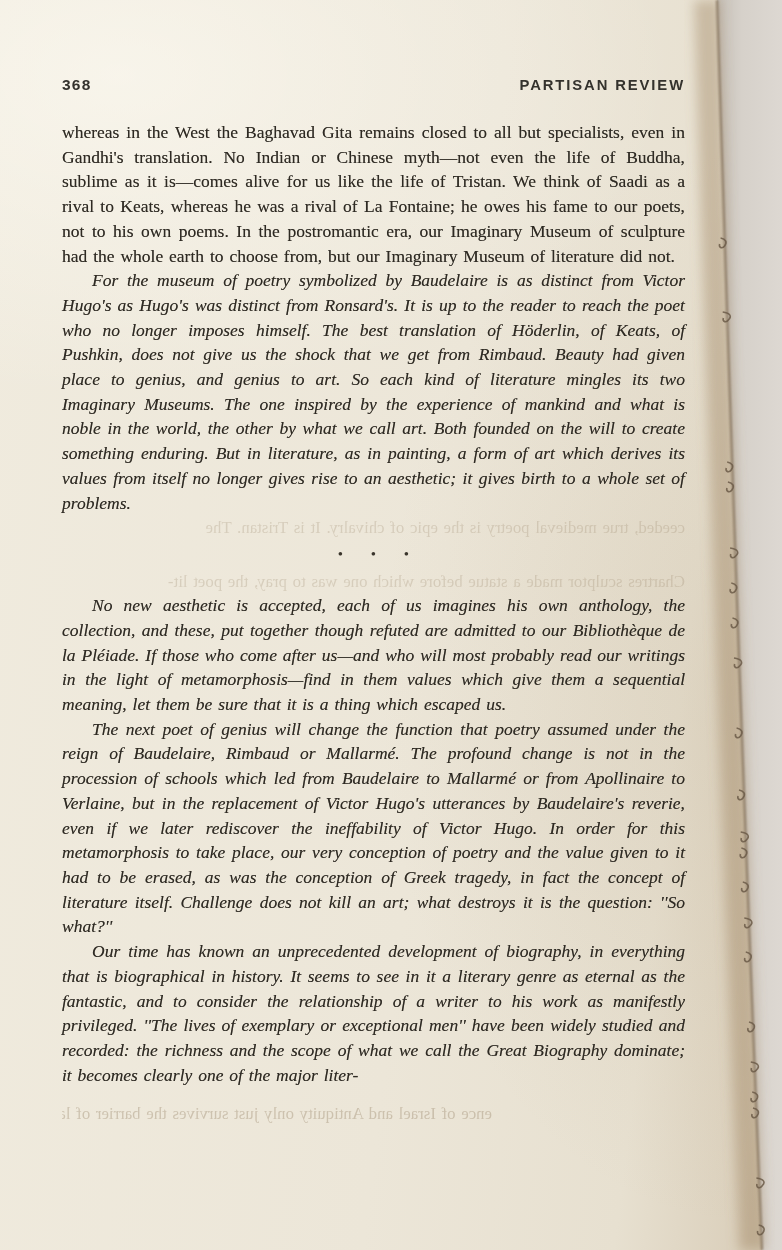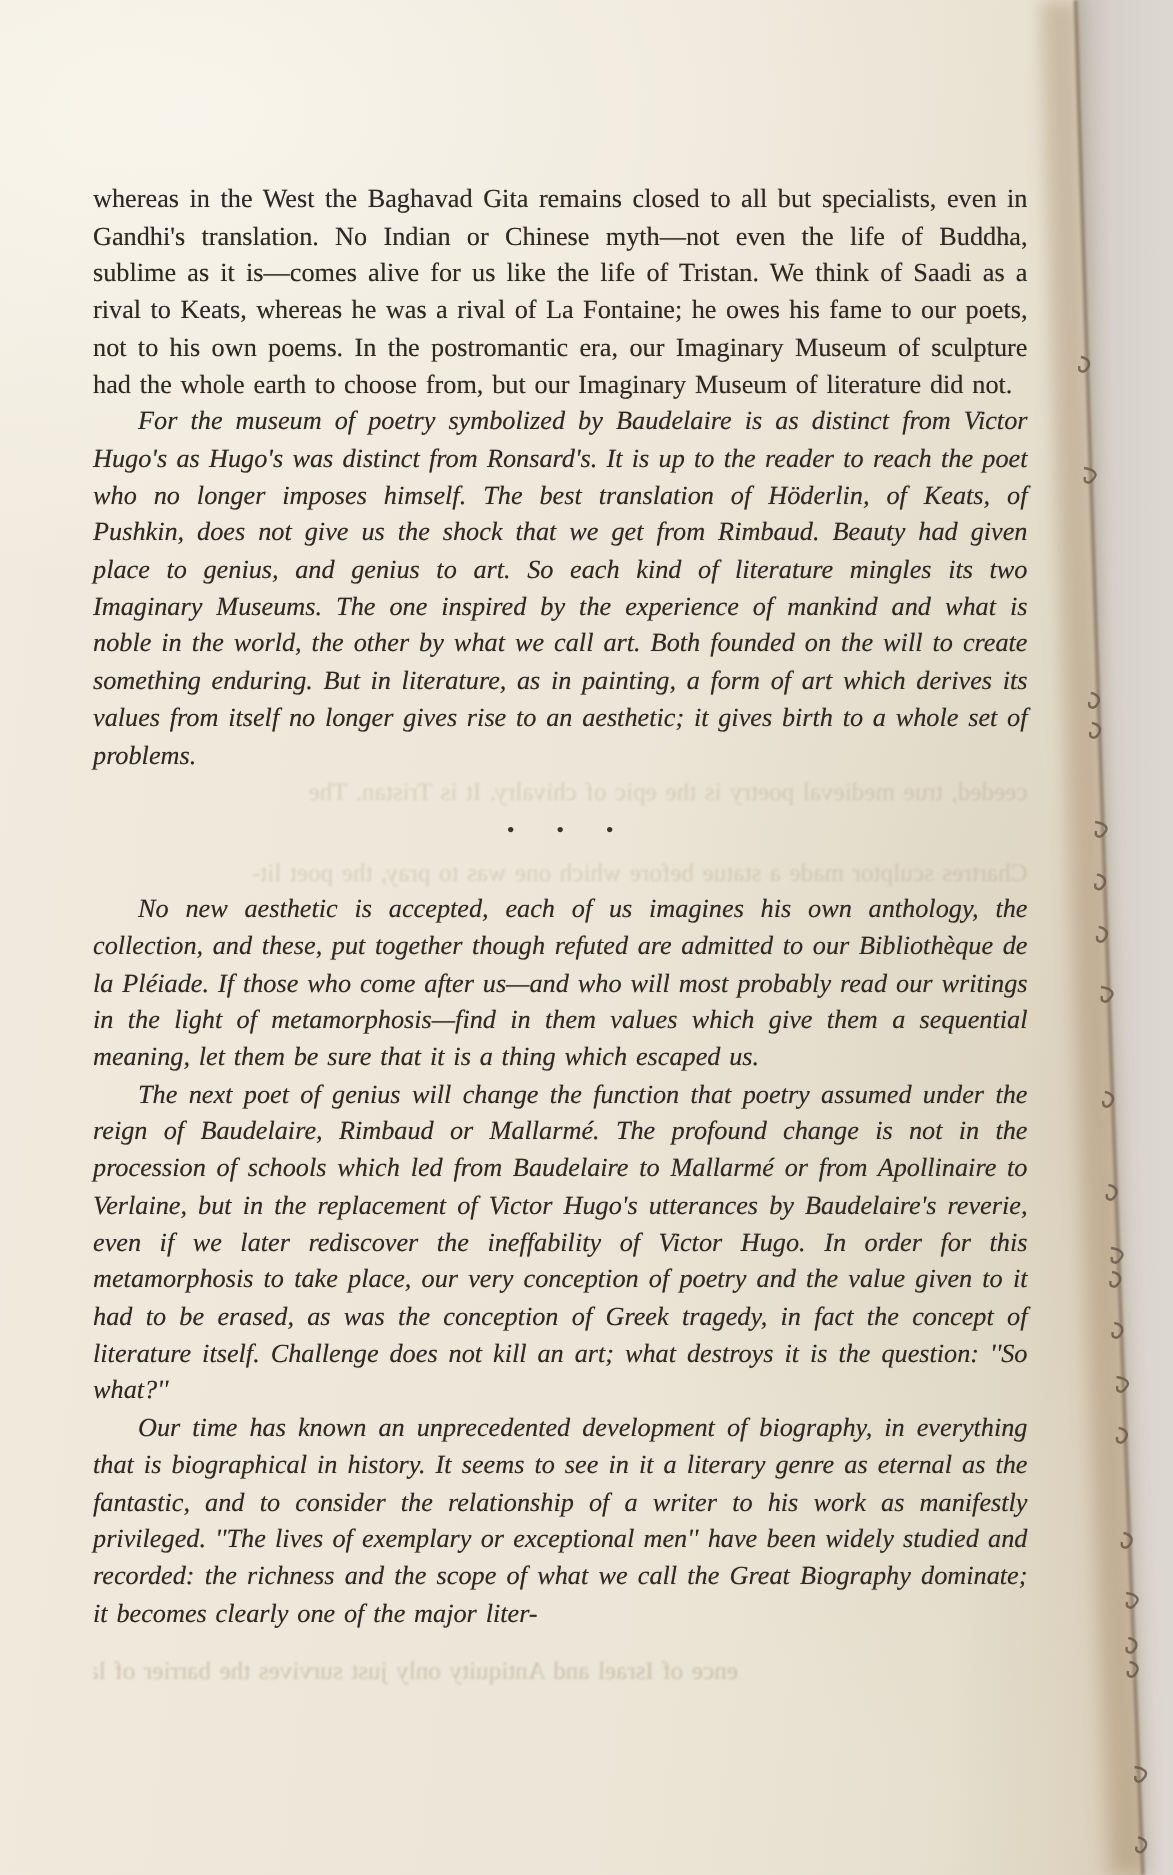--- a/index.html
+++ b/index.html
@@ -45,20 +45,24 @@
   .ghost-below { position:absolute; bottom:0px; left:0; width:100%; opacity:0.22; }
   .ghost-bottom { margin-top:16px; width:430px; opacity:0.32; }
   .edge-svg { position:absolute; inset:0; pointer-events:none; }
 </style>
 </head>
 <body>
 
 <div class="canvas">
   <div class="page">
 
+    <div class="header">
+      <span class="page-num">368</span>
+      <span class="journal">PARTISAN REVIEW</span>
+    </div>
 
     <div class="body-col">
         <p class="para">whereas in the West the Baghavad Gita remains closed to all but specialists, even in Gandhi's translation. No Indian or Chinese myth—not even the life of Buddha, sublime as it is—comes alive for us like the life of Tristan. We think of Saadi as a rival to Keats, whereas he was a rival of La Fontaine; he owes his fame to our poets, not to his own poems. In the postromantic era, our Imaginary Museum of sculpture had the whole earth to choose from, but our Imaginary Museum of literature did not.</p>
         <p class="para indent">For the museum of poetry symbolized by Baudelaire is as distinct from Victor Hugo's as Hugo's was distinct from Ronsard's. It is up to the reader to reach the poet who no longer imposes himself. The best translation of Höderlin, of Keats, of Pushkin, does not give us the shock that we get from Rimbaud. Beauty had given place to genius, and genius to art. So each kind of literature mingles its two Imaginary Museums. The one inspired by the experience of mankind and what is noble in the world, the other by what we call art. Both founded on the will to create something enduring. But in literature, as in painting, a form of art which derives its values from itself no longer gives rise to an aesthetic; it gives birth to a whole set of problems.</p>
         <div class="sec-break">
           <div class="ghost ghost-above">ceeded, true medieval poetry is the epic of chivalry. It is Tristan. The</div>
           <span class="dots">• • •</span>
           <div class="ghost ghost-below">Chartres sculptor made a statue before which one was to pray, the poet lit-</div>
         </div>
         <p class="para indent">No new aesthetic is accepted, each of us imagines his own anthology, the collection, and these, put together though refuted are admitted to our Bibliothèque de la Pléiade. If those who come after us—and who will most probably read our writings in the light of metamorphosis—find in them values which give them a sequential meaning, let them be sure that it is a thing which escaped us.</p>

